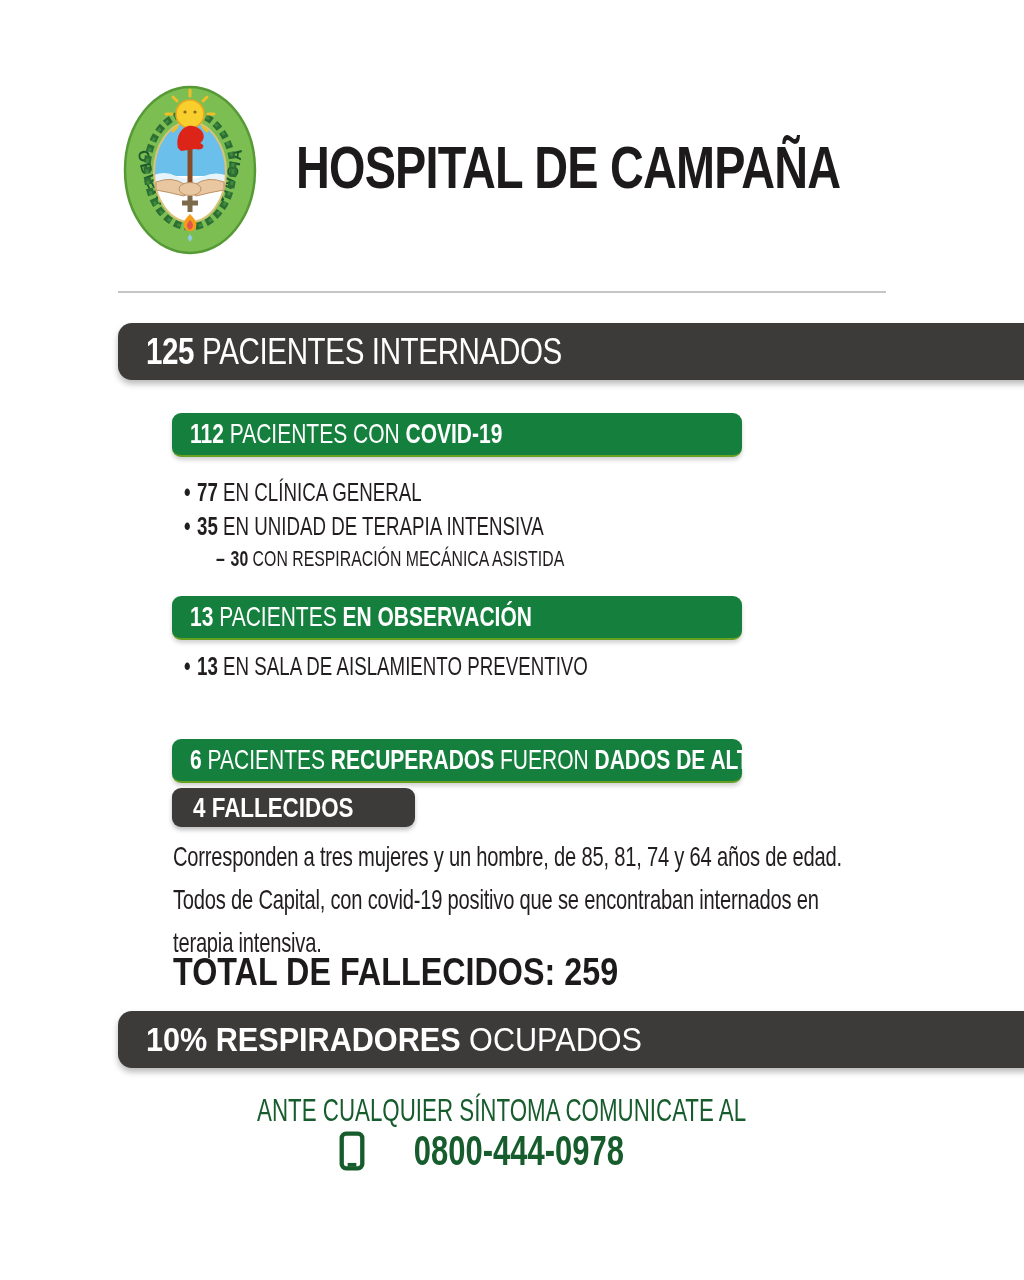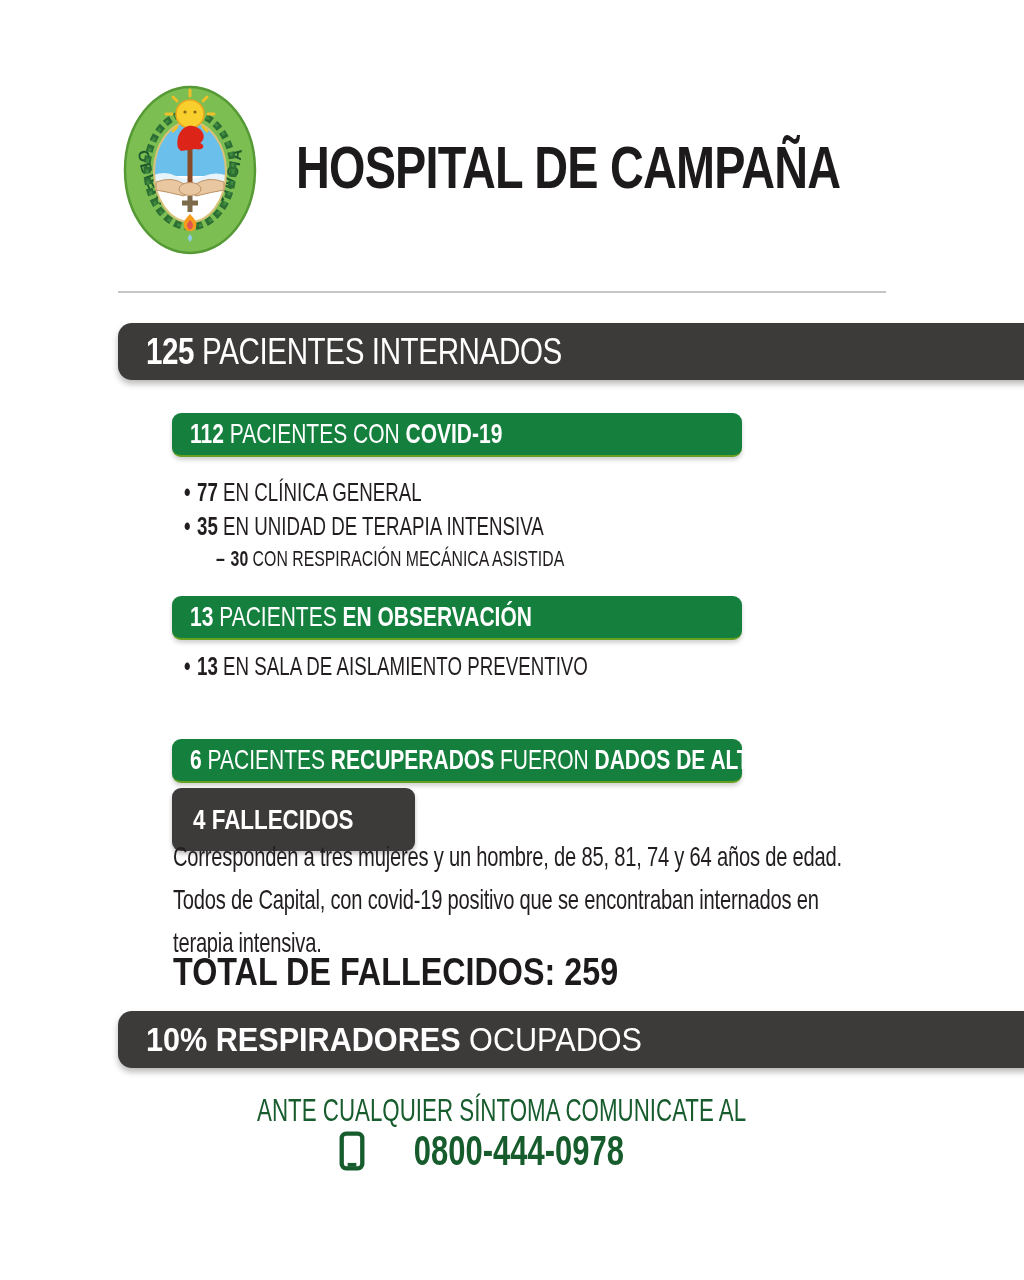--- a/index.html
+++ b/index.html
@@ -54,21 +54,21 @@
   
   .bullet-line { left:184px; font-size:26px; color:#221e1f; }
   .bullet-line .dot { font-weight:700; margin-right:9px; }
   .sub-line { left:216px; font-size:22px; color:#221e1f; }
   .sub-line .dash { font-weight:700; margin-right:8px; }
   .bl1 { top:477px; } .bl2 { top:511px; } .bl-sub { top:546px; } .bl3 { top:651px; }
 
   
   .badge-dark {
     left:172px; top:788px; height:39px; background:#3d3a3a; border-radius:9px;
-    display:inline-flex; align-items:center; padding:12px 21px; color:#ffffff;
+    display:inline-flex; align-items:center; padding:0 21px; color:#ffffff;
     box-shadow:0 3px 4px rgba(0,0,0,0.25);
   }
   .badge-dark .txt { font-size:28px; font-weight:700; }
   .para-line { left:173px; font-size:28px; color:#221e1f; letter-spacing:-0.3px; }
   .pl1 { top:841px; } .pl2 { top:884px; } .pl3 { top:927px; }
   .total-line { left:173px; top:951px; font-size:38px; font-weight:700; color:#1d1a1b; }
 
   
   .footer-1 { left:118px; top:1093px; width:768px; text-align:center;
               font-size:31px; color:#175c2d; }

